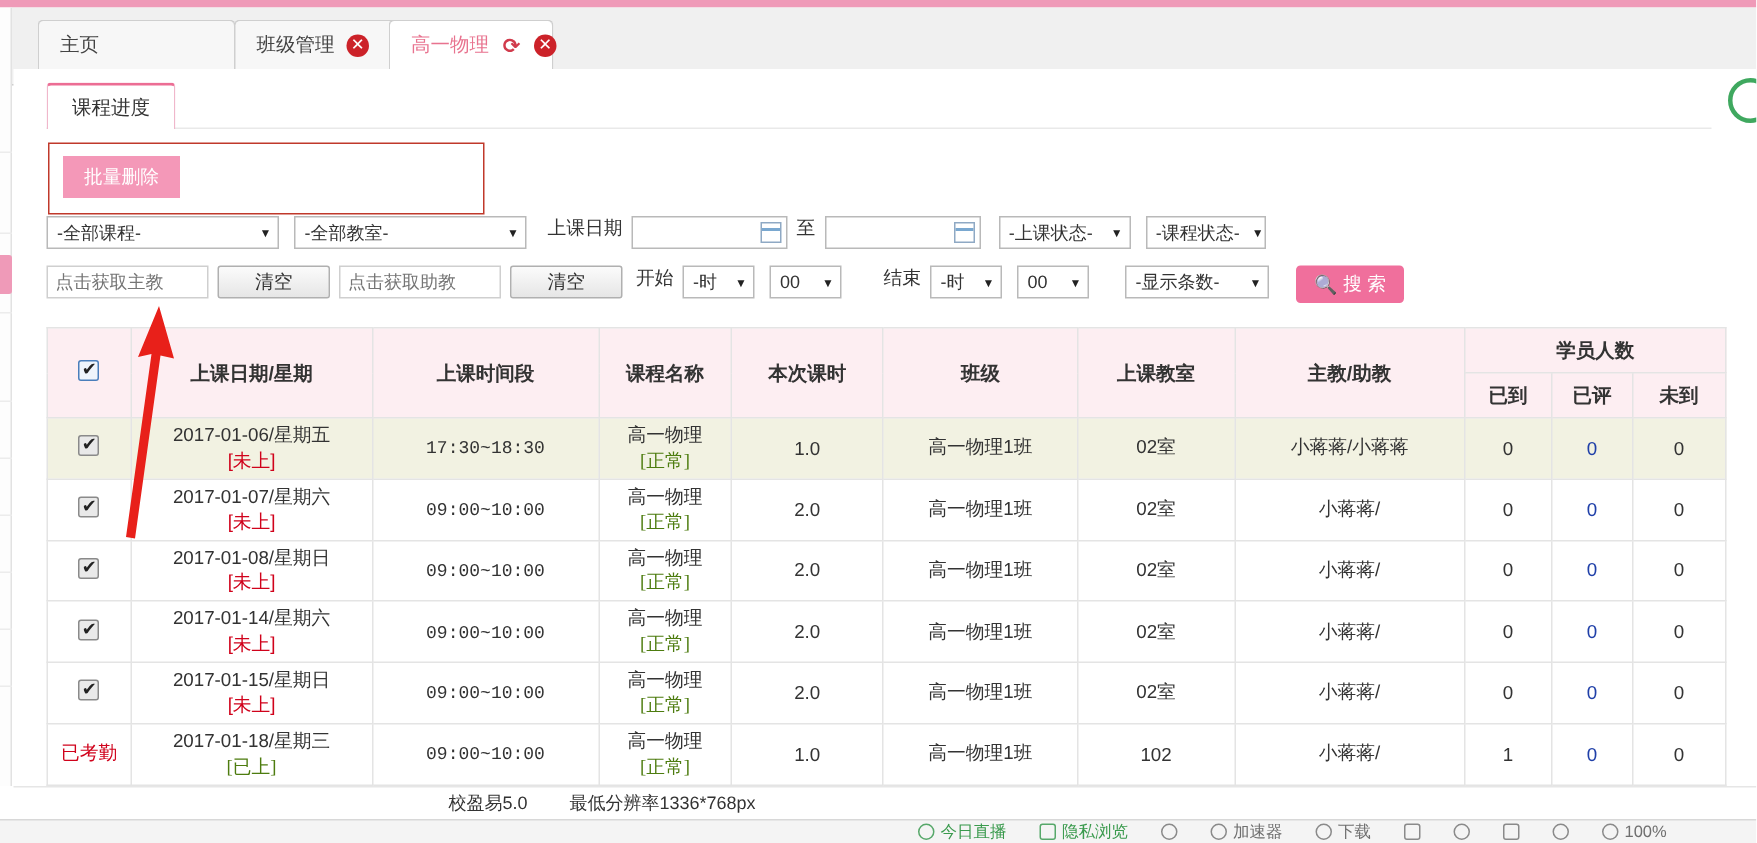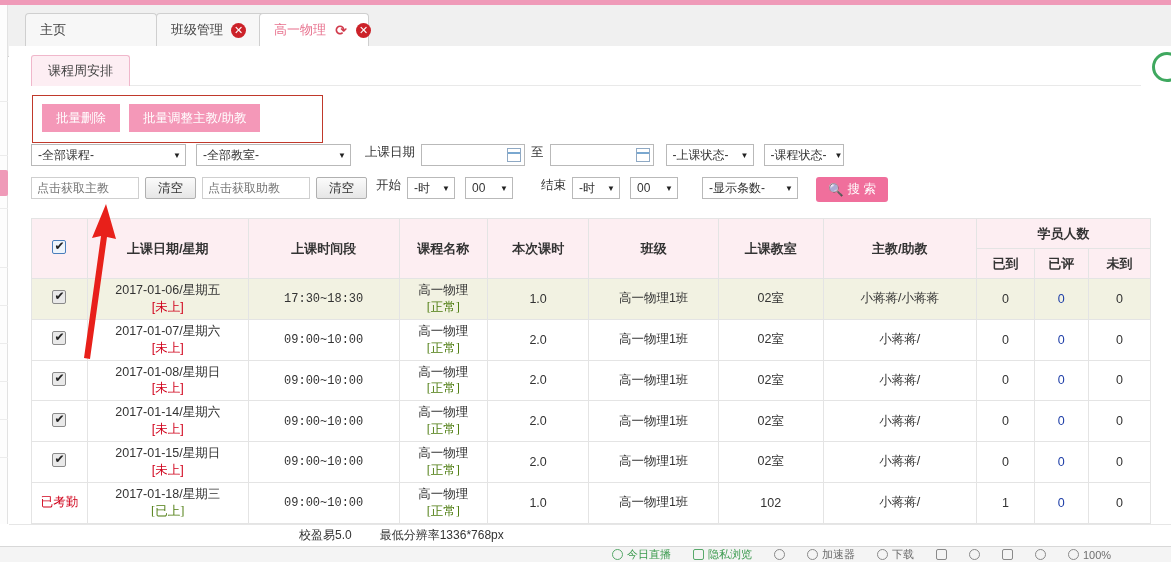--- a/index.html
+++ b/index.html
@@ -129,21 +129,21 @@
     border: 1px solid #8fa9c4;
   }
   .txtin {
     width: 108px; height: 22px; border: 1px solid #cfcfcf; background: #fff;
     font-size: 12px; color: #b3b3b3; padding: 0 5px; line-height: 20px;
     font-family: "Liberation Sans", sans-serif;
   }
   .btn-gray {
     height: 22px; border: 1px solid #b0b0b0; border-radius: 2px;
     background: linear-gradient(#fbfbfb, #e6e6e6);
-    font-size: 12.5px; color: #333; padding: 0 12px; cursor: pointer;
+    font-size: 12.5px; color: #333; padding: 0 24px; cursor: pointer;
     font-family: "Liberation Sans", sans-serif;
   }
   .btn-search {
     width: 72px; height: 25px; border: none; border-radius: 3px;
     background: #f06f9c; color: #fff; font-size: 12.5px; cursor: pointer;
     display: flex; align-items: center; justify-content: center; gap: 4px;
     font-family: "Liberation Sans", sans-serif;
   }
 
   
@@ -242,29 +242,28 @@
       <span class="tab-reload">⟳</span>
       <span class="tab-close">✕</span>
     </div>
   </div>
 
   <div class="page">
 
     <div class="mtab-underline"></div>
 
     <div class="mtabs">
-      <div class="mtab">
-        <span>课程周安排</span>
+      <div class="mtab active">
+        <span>课程进度</span>
       </div>
     </div>
 
     <div class="hl-box"></div>
     <div class="batch-row">
       <button class="btn-pink">批量删除</button>
-      <button class="btn-pink">批量调整主教/助教</button>
     </div>
 
     <div class="filters">
 
       <div class="frow">
         <div class="sel sel-course">
           <span>-全部课程-</span>
           <span class="caret">▼</span>
         </div>
         <div class="sel sel-room" style="margin-left:4px">

